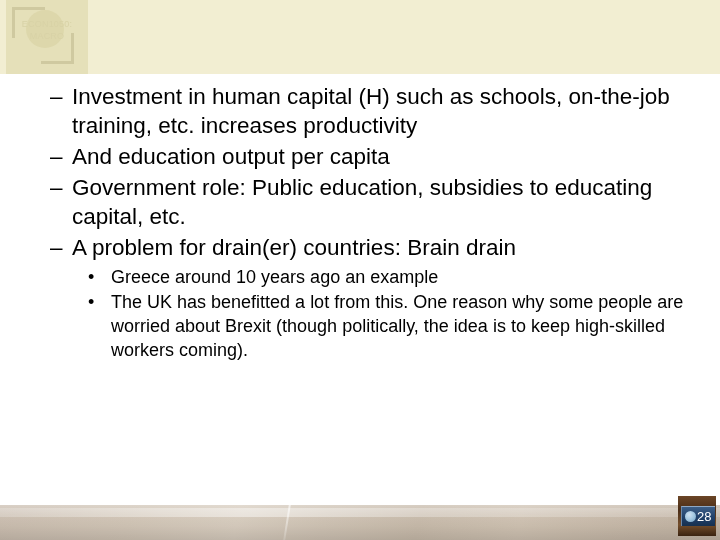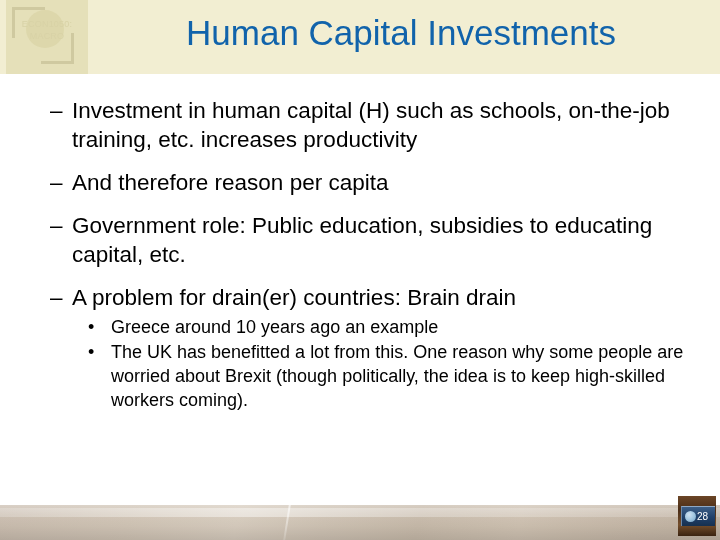--- a/index.html
+++ b/index.html
@@ -129,21 +129,20 @@
   }
   .lvl1 .marker {
     position: absolute;
     left: 0;
     top: 0;
     font-size: 22.5px;
     line-height: 29px;
   }
   .lvl1 .txt {
     display: block;
-    margin-top: 14px;
   }
 
   .sublist {
     margin-top: 3px;
     padding-left: 38px;
   }
   .lvl2 {
     position: relative;
     padding-left: 15px;
     color: #000000;
@@ -237,21 +236,21 @@
     width: 11px;
     height: 11px;
     border-radius: 50%;
     background: radial-gradient(circle at 38% 34%, #cfe2f2 0%, #9dc3de 55%, #6e9dc1 100%);
   }
   .slide-num-text {
     position: absolute;
     left: 15px;
     top: 1px;
     color: #ffffff;
-    font-size: 10px;
+    font-size: 13px;
     line-height: 17px;
     font-family: "Liberation Sans", sans-serif;
   }
 </style>
 </head>
 <body>
 
 <div class="slide">
 
   <div class="header-band"></div>
@@ -261,33 +260,32 @@
     <div class="logo-frame">
       <div class="corner tl"></div>
       <div class="corner br"></div>
     </div>
     <div class="logo-text">
       <span>ECON1050:</span>
       <span class="l2">MACRO</span>
     </div>
   </div>
 
-  <div class="slide-title">Human Capital Investments</div>
 
   <div class="body-area">
     <div class="bullet-list">
 
       <div class="lvl1">
         <span class="marker">–</span>
         <span class="txt">Investment in human capital (H) such as schools, on-the-job training, etc. increases productivity</span>
       </div>
 
       <div class="lvl1">
         <span class="marker">–</span>
-        <span class="txt">And therefore reason per capita</span>
+        <span class="txt">And education output per capita</span>
       </div>
 
       <div class="lvl1">
         <span class="marker">–</span>
         <span class="txt">Government role: Public education, subsidies to educating capital, etc.</span>
       </div>
 
       <div class="lvl1">
         <span class="marker">–</span>
         <span class="txt">A problem for drain(er) countries: Brain drain</span>

